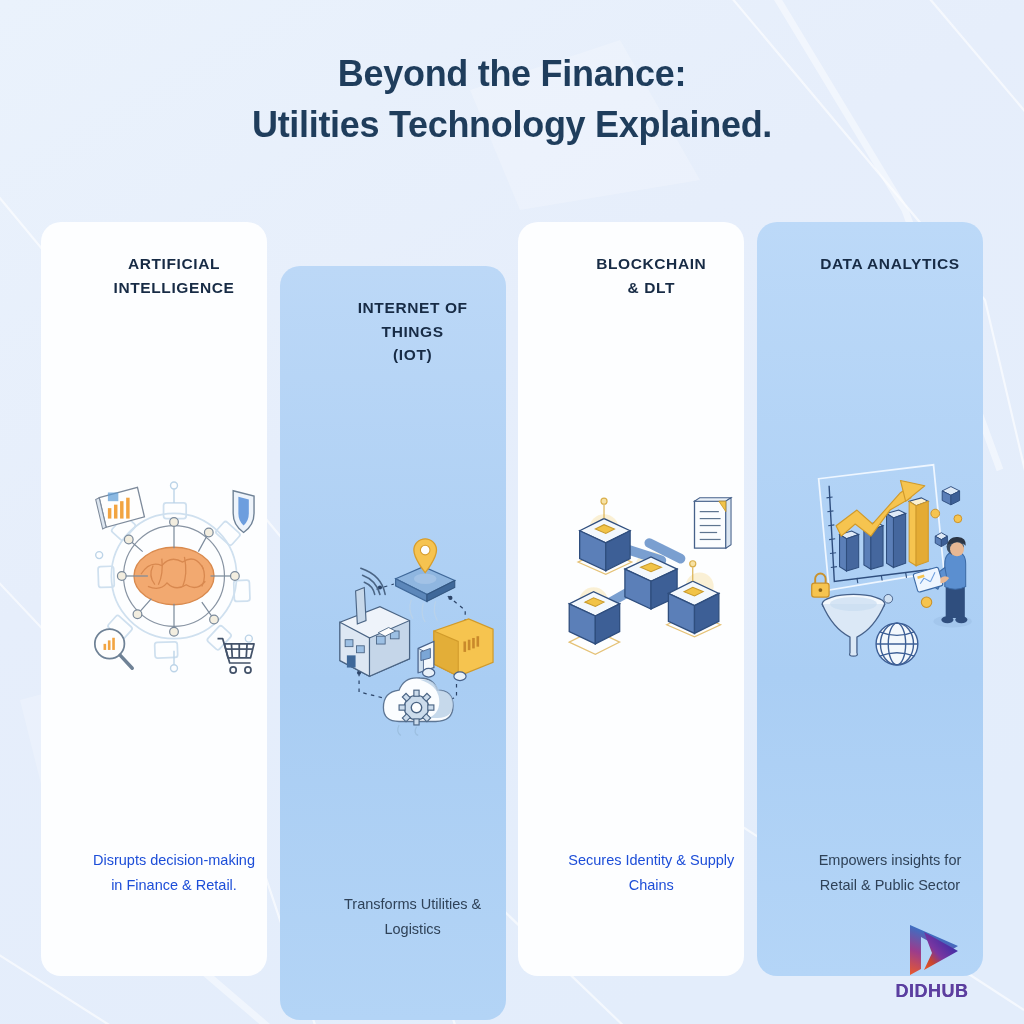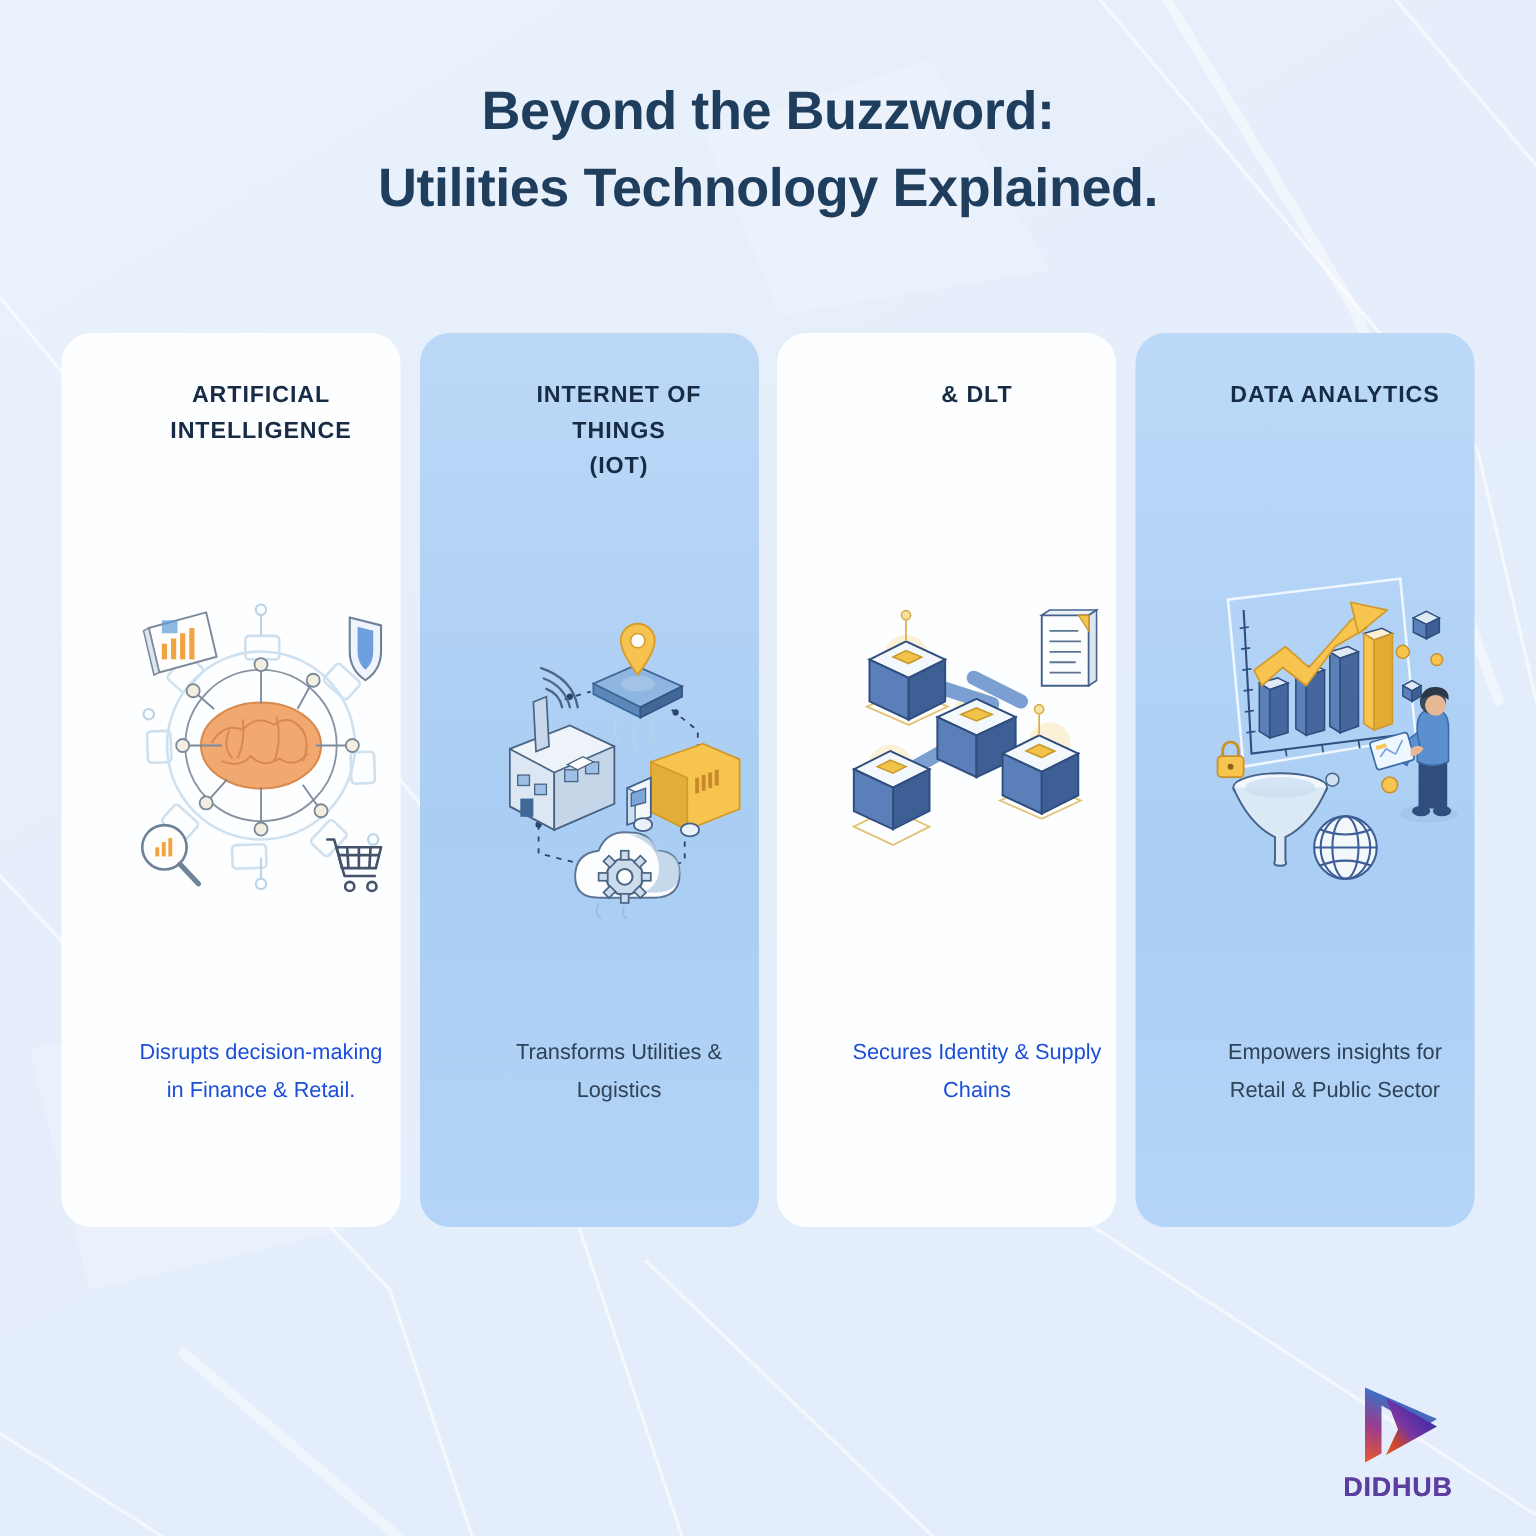--- a/index.html
+++ b/index.html
@@ -29,32 +29,32 @@
   #cards {
     position:absolute;
     top:222px; left:41px;
     width:942px; height:596px;
     display:flex;
     justify-content:space-between;
     z-index:2;
   }
   .card {
     width:226px;
-    height:596px;
+    height:754px;
     border-radius:20px;
     display:flex;
     flex-direction:column;
     align-items:center;
     position:relative;
     overflow:hidden;
     padding-left:40px;
   }
   .card.light { background:#fdfeff; }
   .card.blue  { background:#b6d5f5; }
-  .card.blue.c2 { background:linear-gradient(180deg,#bcd8f7 0%,#a9cdf3 55%,#b3d4f6 100%); }
+  .card.blue.c2 { background:linear-gradient(180deg,#bcd8f7 0%,#a9cdf3 55%,#b3d4f6 100%);margin-top:44px; }
   .card.blue.c4 { background:linear-gradient(180deg,#bcd9f8 0%,#aacef4 60%,#b4d5f7 100%); }
 
   .card-title {
     margin-top:30px;
     width:90%;
     text-align:center;
     font-size:15.5px;
     font-weight:bold;
     color:#172b45;
     letter-spacing:0.6px;
@@ -125,21 +125,21 @@
     <path d="M760 -30 L905 210 L1000 470"></path>
     <path d="M120 900 L330 1080"></path>
   </g>
   <g fill="#ffffff" opacity="0.22">
     <polygon points="470,90 620,40 700,180 520,210"></polygon>
     <polygon points="20,700 170,660 230,820 60,860"></polygon>
   </g>
 </svg>
 
 <div id="title-block">
-  <span class="tline">Beyond the Buzzword:</span>
+  <span class="tline">Beyond the Finance:</span>
   <span class="tline">Utilities Technology Explained.</span>
 </div>
 
 <div id="cards">
 
   <div class="card light">
     <div class="card-title">
       <div>ARTIFICIAL</div>
       <div>INTELLIGENCE</div>
     </div>
@@ -339,20 +339,21 @@
               <path d="M104 230 q-4 8 2 10"></path>
           </g>
         </g>
       </svg>
     </div>
     <div class="card-caption">Transforms Utilities &amp; Logistics</div>
   </div>
 
   <div class="card light">
     <div class="card-title">
+      <div>BLOCKCHAIN</div>
       <div>&amp; DLT</div>
     </div>
     <div class="card-art">
       <svg viewBox="0 0 200 240">
 
         <g fill="#f7d98a" opacity="0.35">
           <circle cx="46" cy="66" r="17"></circle>
             <circle cx="100" cy="110" r="18"></circle>
           <circle cx="34" cy="150" r="17"></circle>
             <circle cx="156" cy="132" r="16"></circle>

